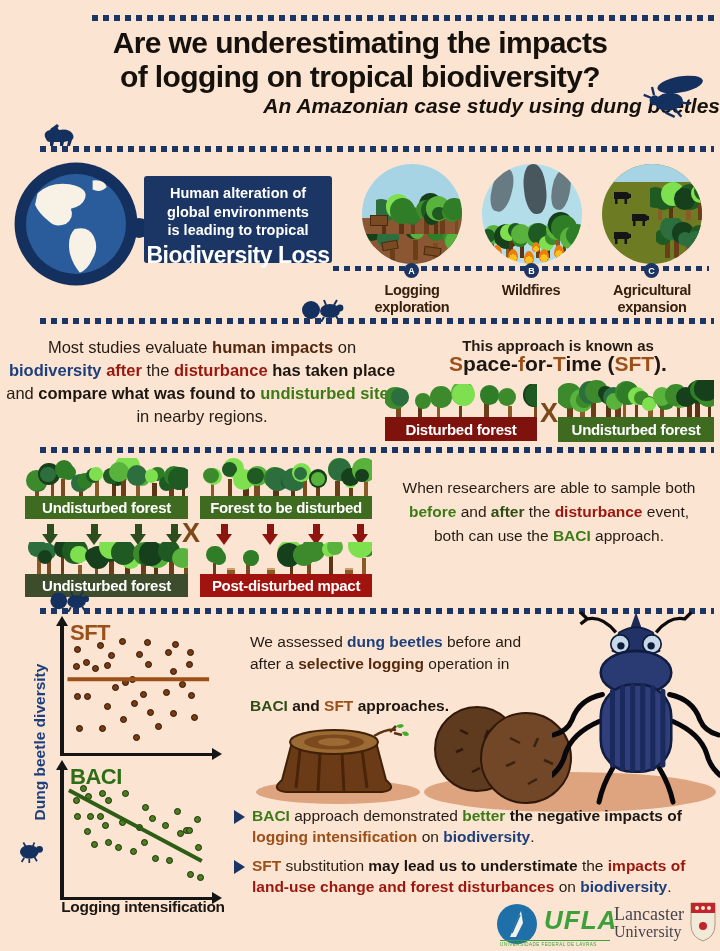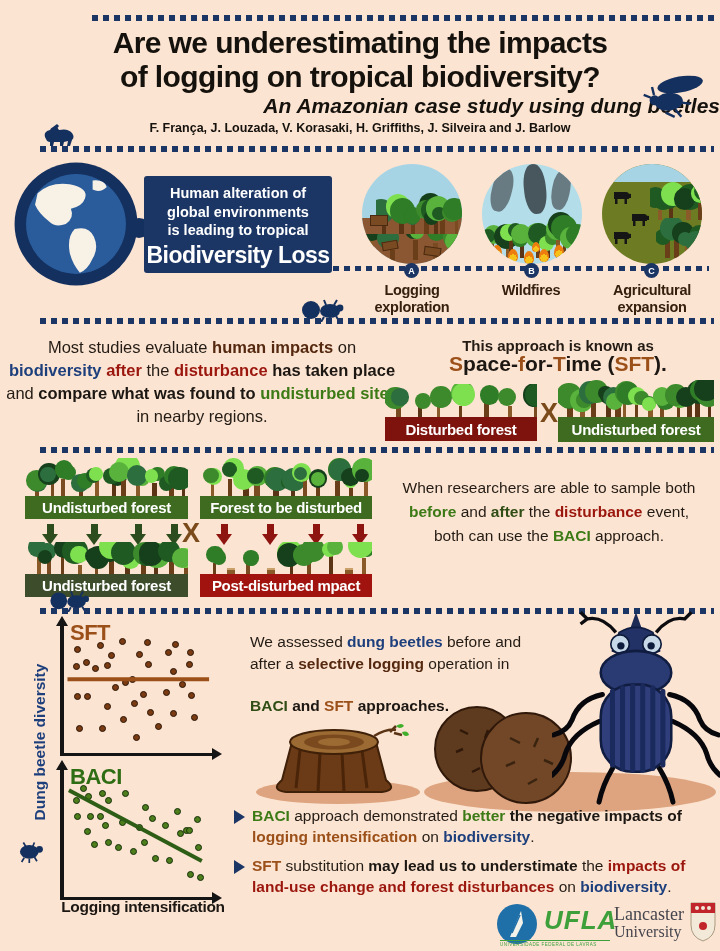--- a/index.html
+++ b/index.html
@@ -9,21 +9,21 @@
   
   .dotline{position:absolute;height:6px;
     background:repeating-linear-gradient(90deg,#1b3565 0 6px,transparent 6px 11px);}
   
   .title{position:absolute;width:100%;text-align:center;font-weight:800;font-size:30px;
          letter-spacing:-0.6px;color:#15110c;}
   .subtitle{position:absolute;width:100%;text-align:right;font-style:italic;font-weight:600;
             font-size:21px;color:#15110c;}
   .authors{position:absolute;width:100%;text-align:center;font-weight:800;font-size:12.5px;color:#15110c;}
   
-  .navy-box{position:absolute;left:144px;top:176px;width:188px;height:97px;background:#1b3565;
+  .navy-box{position:absolute;left:144px;top:176px;width:188px;height:87px;background:#1b3565;
             border-radius:3px;color:#fff;text-align:center;padding-top:8px;box-sizing:border-box;}
   .navy-box .bl{font-size:14.5px;font-weight:600;line-height:18.5px;}
   .navy-box .bh{font-size:23px;font-weight:800;letter-spacing:-0.5px;margin-top:2px;}
   .circle-ill{position:absolute;width:100px;height:100px;border-radius:50%;overflow:hidden;background:#a7d4e4;}
   .badge{position:absolute;width:15px;height:15px;border-radius:50%;background:#1b3565;color:#fff;
          font-size:9px;font-weight:800;display:flex;align-items:center;justify-content:center;}
   .threat-label{position:absolute;width:110px;text-align:center;font-weight:800;font-size:14.5px;
                 line-height:16.5px;color:#35200e;letter-spacing:-0.3px;}
   
   .para{position:absolute;text-align:center;font-size:16.5px;line-height:23px;font-weight:500;}
@@ -77,21 +77,20 @@
 </style>
 </head>
 <body>
 
 <div id="root">
 
   <div class="dotline" style="left:92px;top:15px;width:622px;"></div>
   <div class="title" style="top:26px;">Are we underestimating the impacts</div>
   <div class="title" style="top:60px;">of logging on tropical biodiversity?</div>
   <div class="subtitle" style="top:94px;">An Amazonian case study using dung beetles</div>
-  <div class="authors" style="top:121px;">F. França, J. Louzada, V. Korasaki, H. Griffiths, J. Silveira and J. Barlow</div>
 
   <svg class="abs" style="left:632px;top:64px;" width="78" height="62" viewBox="0 0 78 62">
     <g fill="#14305f" transform="rotate(-28 39 31)">
       <ellipse cx="52" cy="26" rx="23" ry="8" transform="rotate(18 52 26)"></ellipse>
       <ellipse cx="34" cy="36" rx="14" ry="9" transform="rotate(22 34 36)"></ellipse>
       <circle cx="22" cy="28" r="5"></circle>
       <path d="M20 24 l-5 -6 M24 23 l2 -8 M26 44 l6 8 M36 46 l2 9 M44 42 l8 6" stroke="#14305f" stroke-width="2.4" fill="none"></path>
     </g>
   </svg>
 

